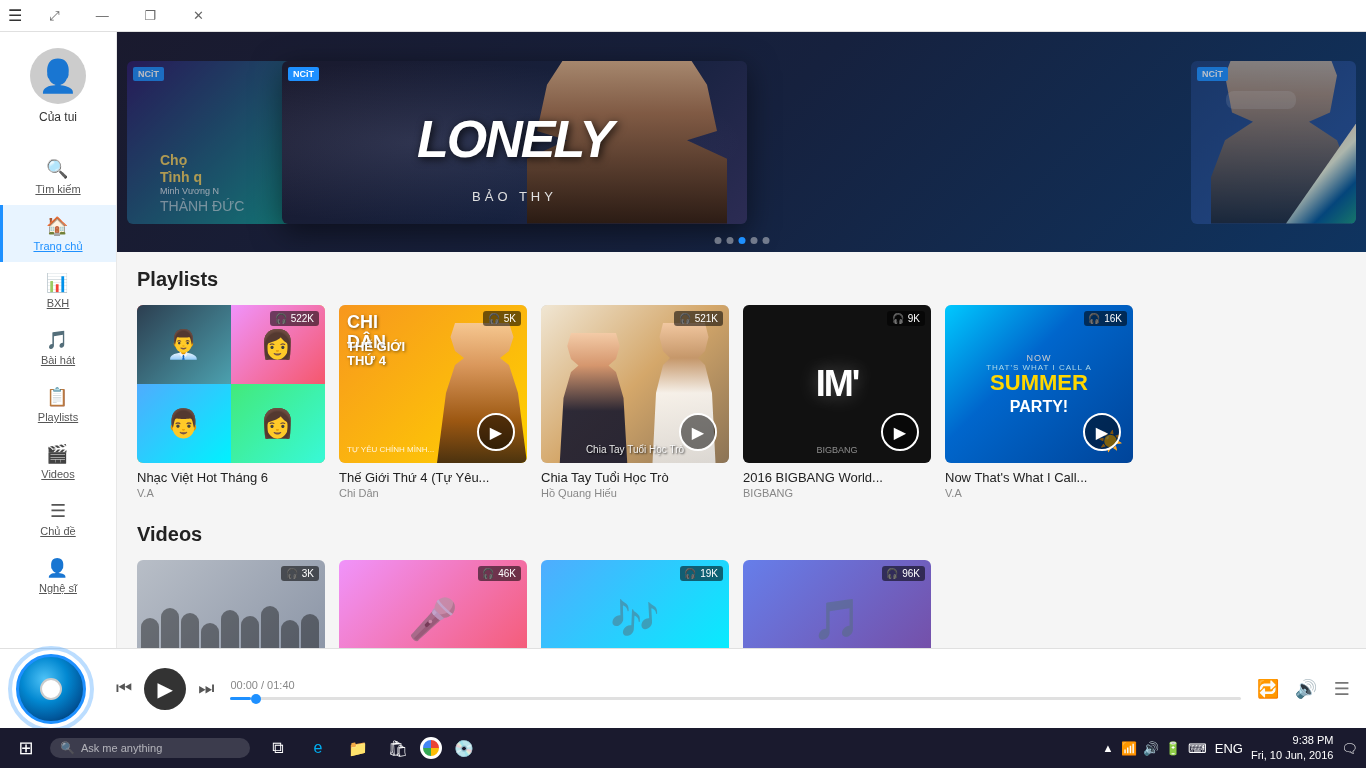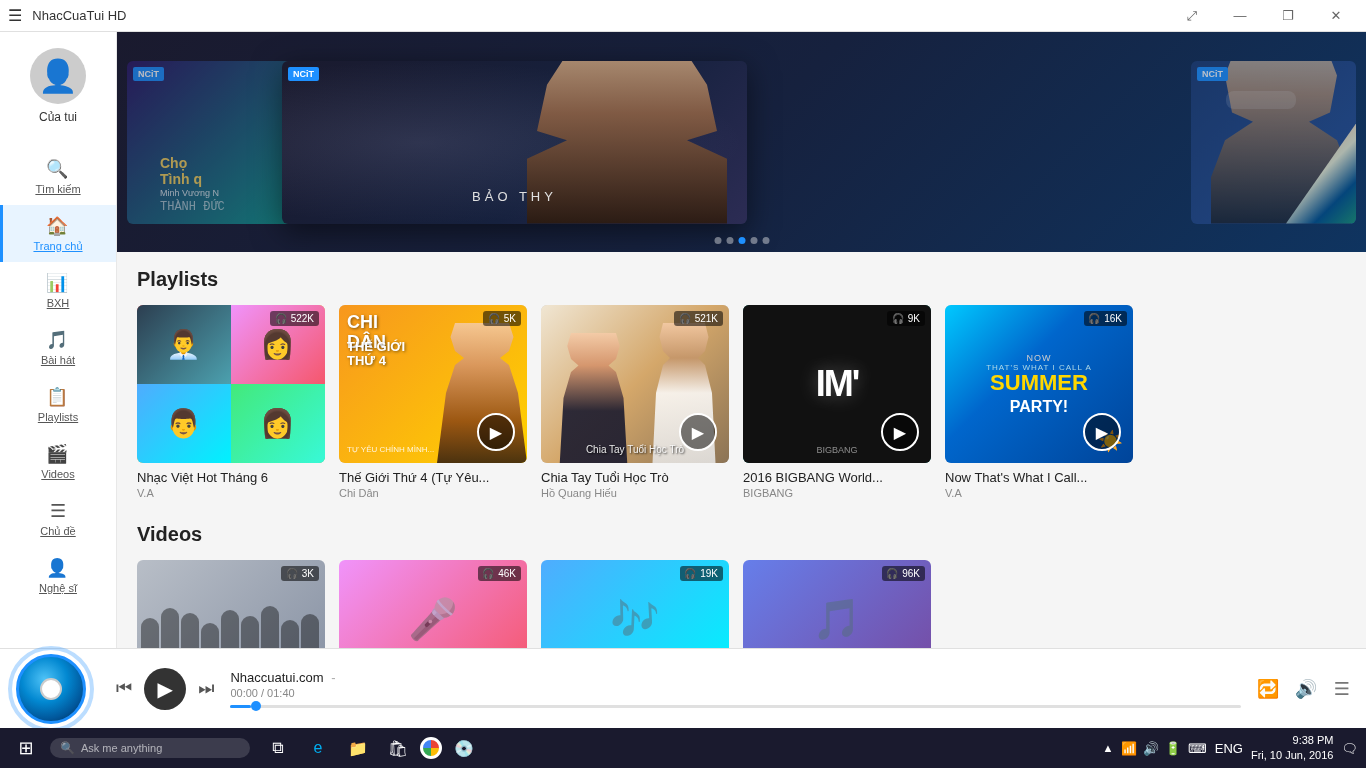--- a/index.html
+++ b/index.html
@@ -299,20 +299,21 @@
     .thumb-nhac-viet .big-text {
       font-size: 15px;
       font-weight: 900;
       color: #ff4;
     }
     .thumb-bigbang {
       background: #0f766e;
       display: flex;
       align-items: center;
       justify-content: center;
+      border-radius: 25px;
     }
 
     
     .video-thumb {
       width: 188px;
       height: 120px;
       border-radius: 6px;
       overflow: hidden;
       position: relative;
     }
@@ -577,21 +578,20 @@
 
     
     .video-row { display: flex; gap: 14px; overflow-x: hidden; }
     .vthumb1 { background: linear-gradient(135deg, #b8bec7 0%, #8892a4 100%); }
   </style>
 </head>
 <body>
 
 <div class="titlebar">
   <span class="titlebar-menu">☰</span>
-  <span class="titlebar-title">NhacCuaTui HD</span>
   <div class="titlebar-controls">
     <button class="titlebar-btn">⤢</button>
     <button class="titlebar-btn">—</button>
     <button class="titlebar-btn">❐</button>
     <button class="titlebar-btn close">✕</button>
   </div>
 </div>
 
 <div class="main-layout">
 
@@ -639,30 +639,31 @@
 
   <div class="content">
 
     <div class="hero-banner">
 
       <div class="hero-slide left">
         <div class="hero-nct-badge">NCiT</div>
         <div class="slide-left-text">
           <div class="slide-left-title">Chọ<br>Tình q</div>
           <div style="font-size:9px; color:rgba(255,255,255,0.8);">Minh Vương N</div>
-          <div style="font-size:12px; color:rgba(255,255,255,0.6);font-family:Liberation Mono, monospace;">THÀNH ĐỨC</div>
+          <div style="font-size:14px; color:rgba(255,255,255,0.6);">THÀNH ĐỨC</div>
         </div>
       </div>
 
       <div class="hero-slide center">
         <div class="hero-nct-badge" style="top:6px; left:6px;">NCiT</div>
 
         <div style="position:absolute; top:0; left:0; right:0; bottom:0; background: radial-gradient(ellipse at 30% 50%, rgba(180,180,220,0.15) 0%, transparent 70%);"></div>
 
         <div style="position:absolute; right:20px; bottom:0; width:200px; height:185px; background: linear-gradient(to bottom, #c8a887 0%, #8b6044 40%, #2c1a0e 100%); clip-path: polygon(25% 0%, 75% 0%, 90% 25%, 95% 50%, 80% 55%, 100% 65%, 100% 100%, 0% 100%, 0% 65%, 20% 55%, 5% 50%, 10% 25%); opacity: 0.9;"></div>
+        <div class="hero-lonely-text">LONELY</div>
         <div class="hero-bao-thy">BẢO THY</div>
       </div>
 
       <div class="hero-slide right">
         <div class="hero-nct-badge">NCiT</div>
 
         <div style="position:absolute; left:20px; bottom:0; width:140px; height:185px; background: linear-gradient(to bottom, #e8d5b7 0%, #c4956a 30%, #1a1a1a 100%); clip-path: polygon(20% 0%, 80% 0%, 90% 20%, 85% 40%, 70% 45%, 90% 55%, 100% 75%, 100% 100%, 0% 100%, 0% 75%, 10% 55%, 30% 45%, 15% 40%, 10% 20%); opacity: 0.8;"></div>
 
         <div style="position:absolute; left:35px; top:30px; width:70px; height:18px; background: rgba(255,255,255,0.15); border-radius: 8px;"></div>
 
@@ -866,24 +867,20 @@
     <div class="player-disc"></div>
   </div>
 
   <div class="player-controls">
     <button class="ctrl-btn">⏮</button>
     <button class="ctrl-btn play">▶</button>
     <button class="ctrl-btn">⏭</button>
   </div>
 
   <div class="player-info">
-    <div class="player-title">
-      <span>Nhaccuatui.com</span>
-      <span style="color:#aaa;margin:0 4px;">-</span>
-    </div>
     <div class="player-time">00:00 / 01:40</div>
     <div class="progress-bar">
       <div class="progress-fill"></div>
       <div class="progress-dot"></div>
     </div>
   </div>
 
   <div class="player-actions">
     <button class="action-btn">🔁</button>
     <button class="action-btn">🔊</button>

